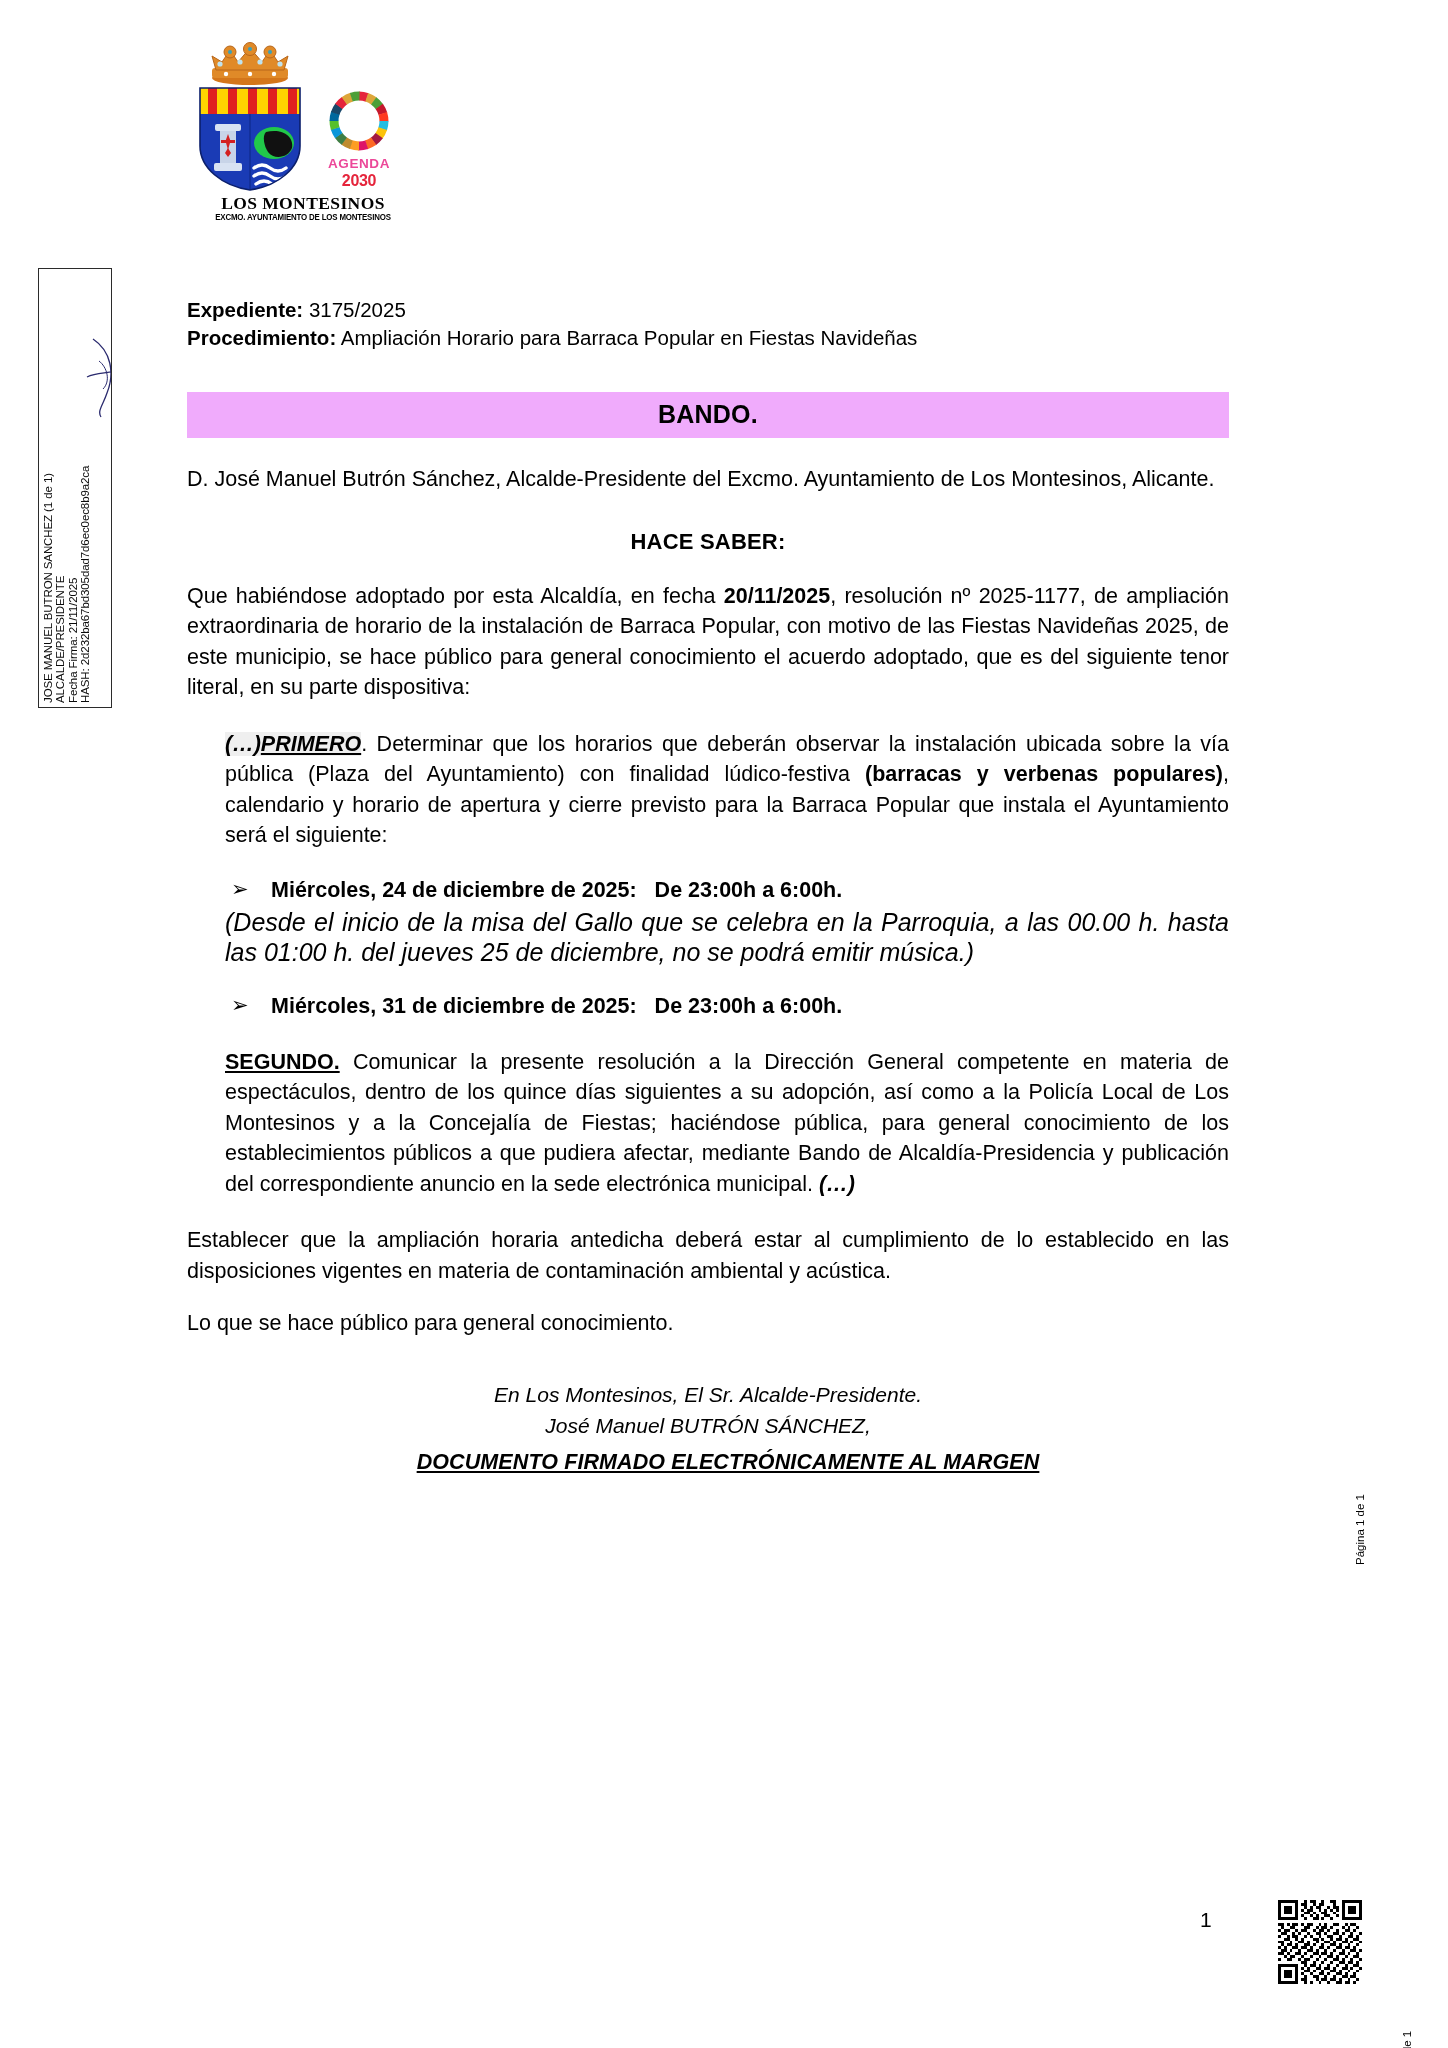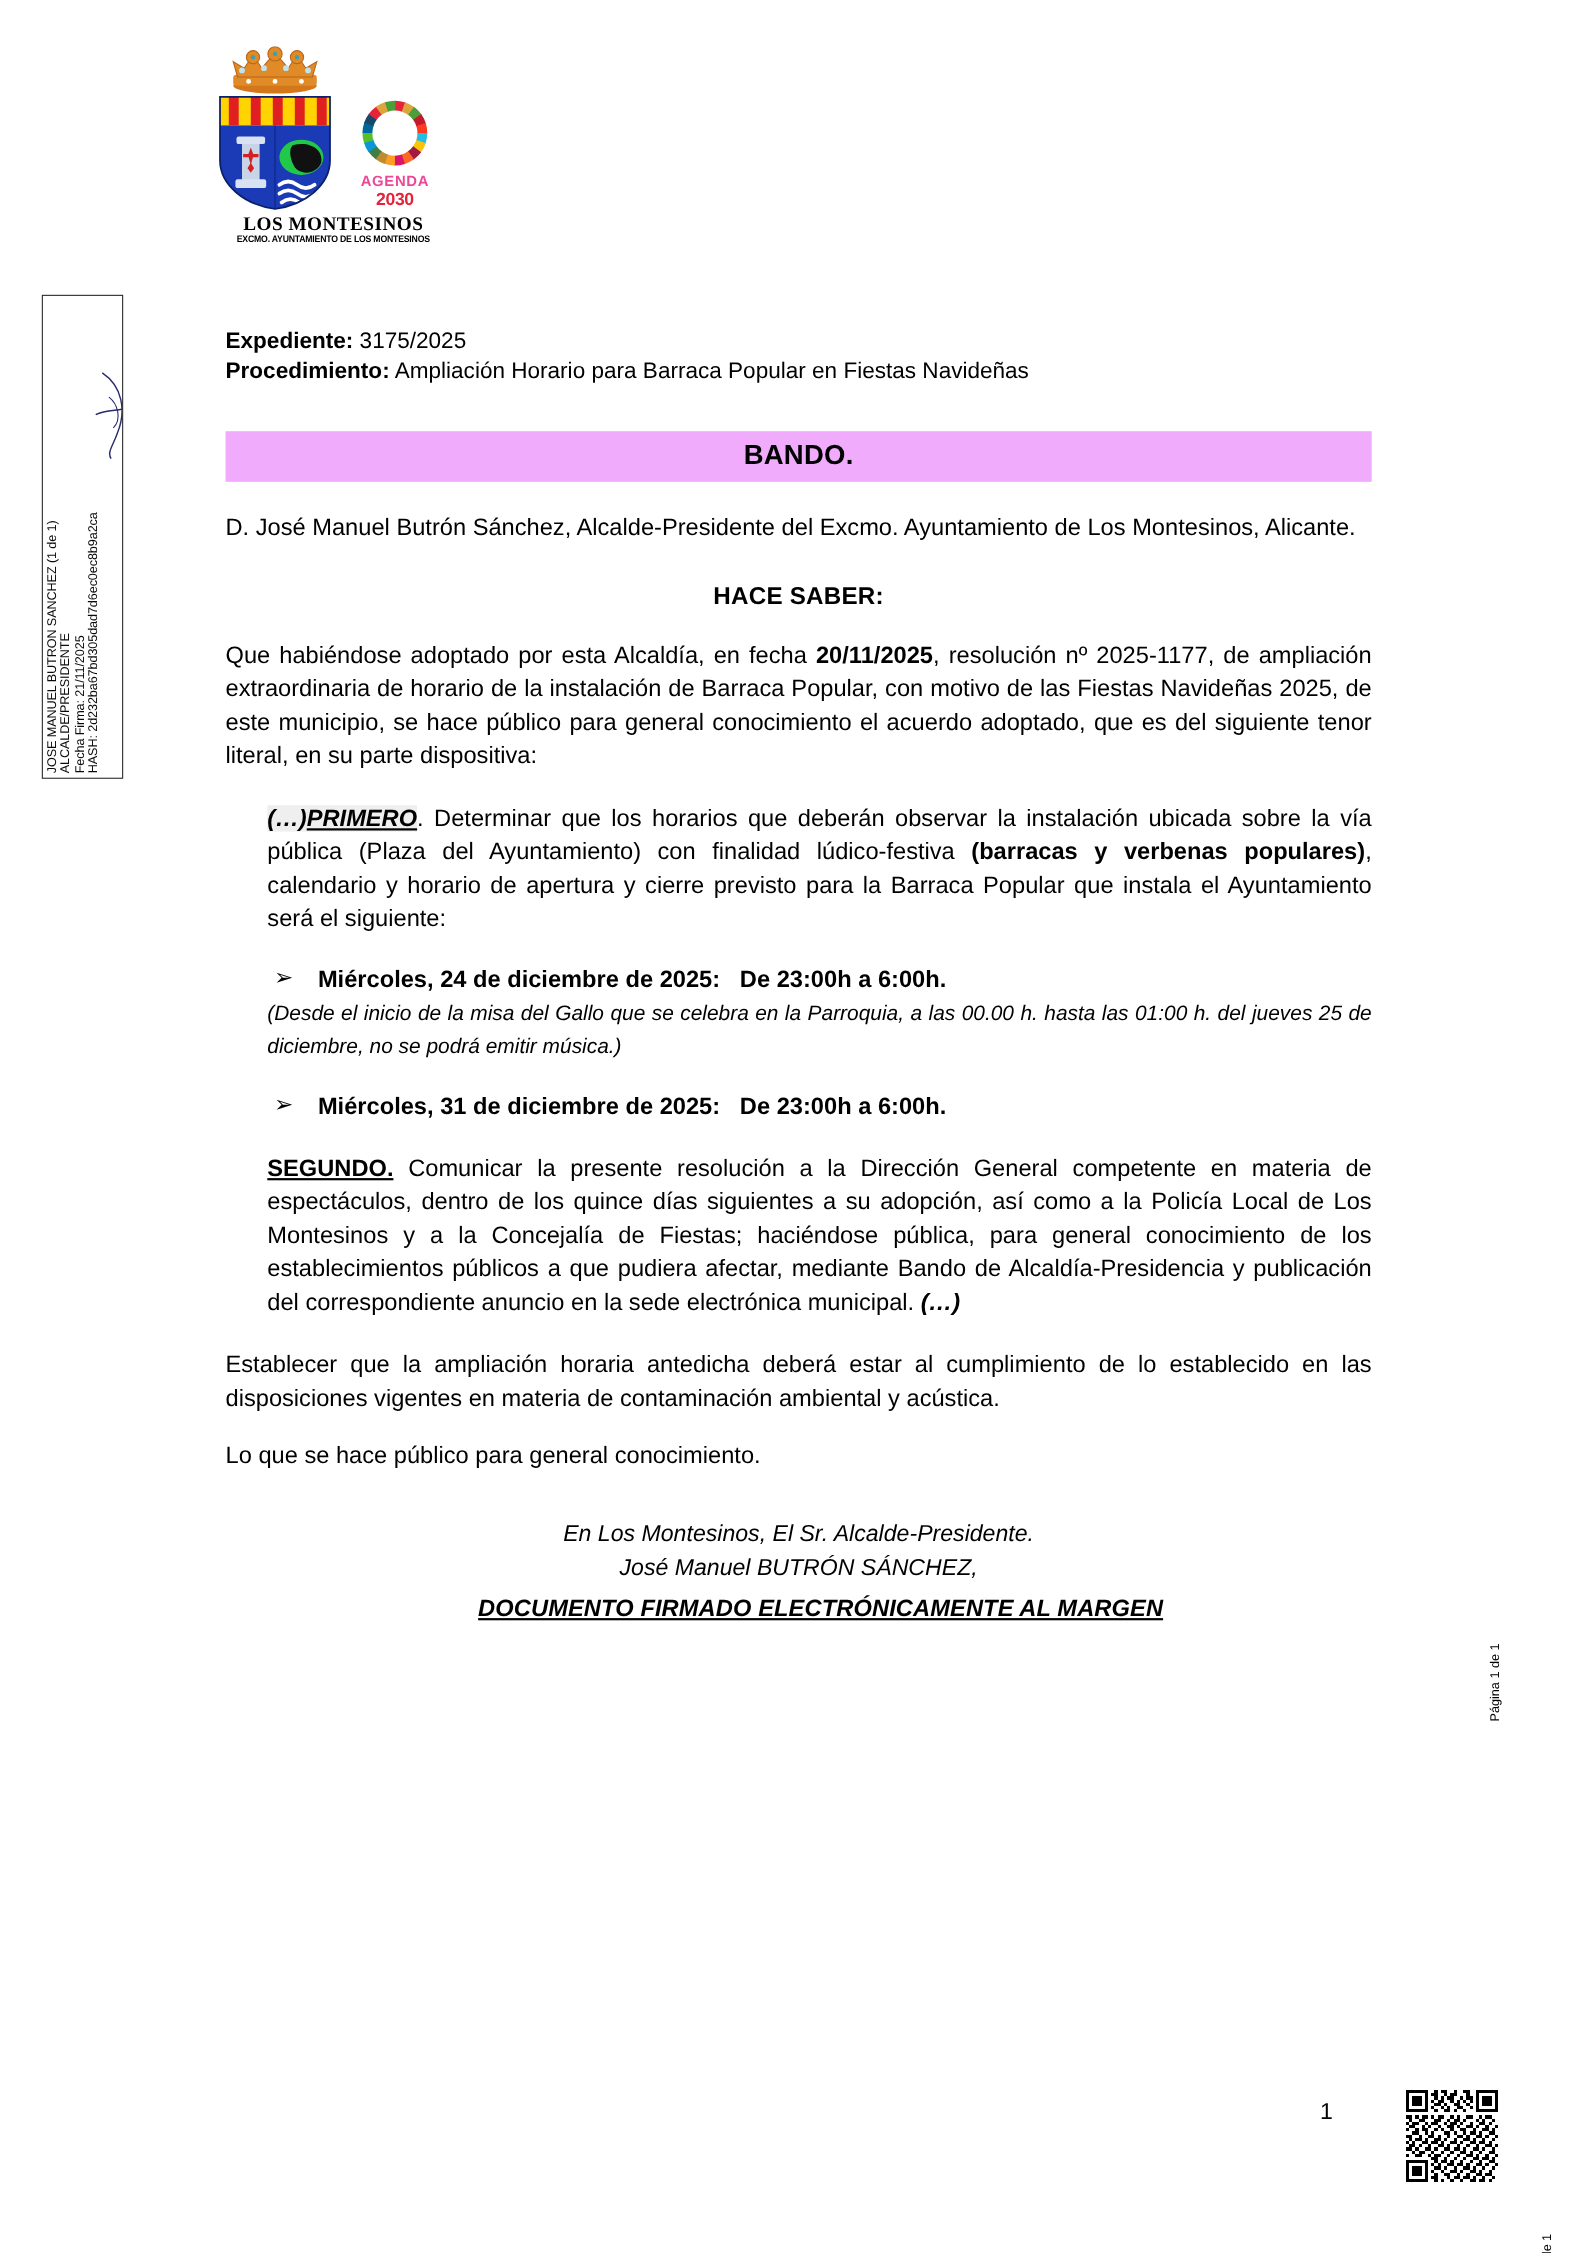--- a/index.html
+++ b/index.html
@@ -116,21 +116,21 @@
   #logo-sub {
     font-size: 8.6px; font-weight: bold;
     letter-spacing: -0.2px;
     line-height: 10px;
     transform: scaleX(0.92);
   }
 
   
   #doc {
     position: absolute;
-    left: 205px; top: 296px;
+    left: 187px; top: 296px;
     width: 1042px;
   }
   .meta { font-size: 20.5px; line-height: 28px; }
   .meta b { font-weight: bold; }
 
   .bando-bar {
     background: #f0abfc;
     margin-top: 40px;
     padding: 8px 0 9px 0;
     text-align: center;
@@ -167,21 +167,21 @@
     margin-left: 38px;
     position: relative;
     padding-left: 46px;
     font-weight: bold;
   }
   ul.sched li .arrow {
     position: absolute; left: 6px; top: -1px;
     font-size: 21px; font-weight: normal;
   }
   p.note {
-    font-size: 19px;
+    font-size: 25px;
     line-height: 30px;
     font-style: italic;
     text-align: justify;
     margin-left: 38px;
     width: 1004px;
     margin-top: 2px;
   }
 
   .sign-block {
     margin-top: 40px;

